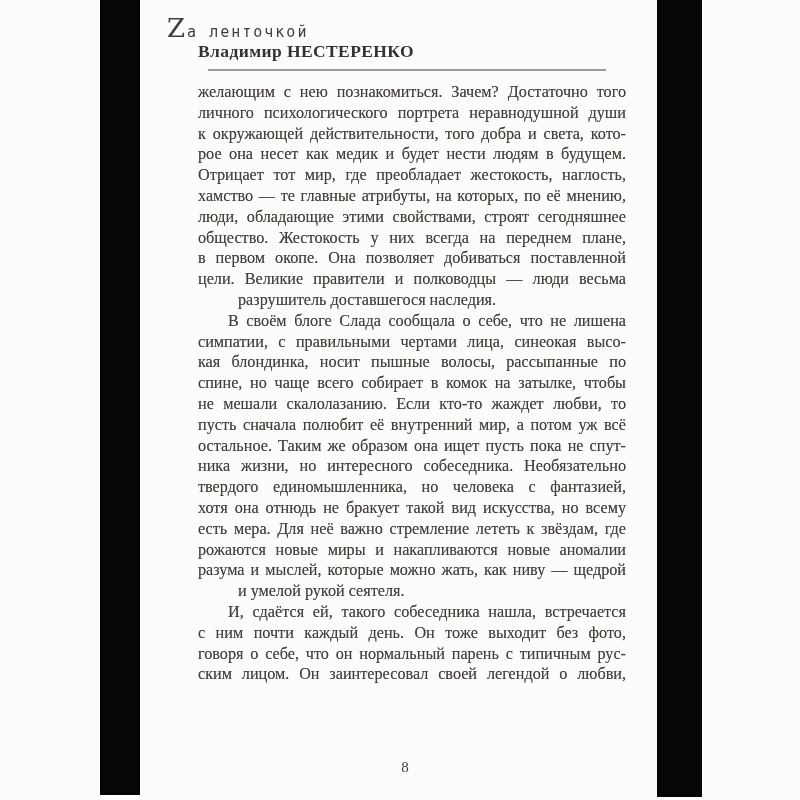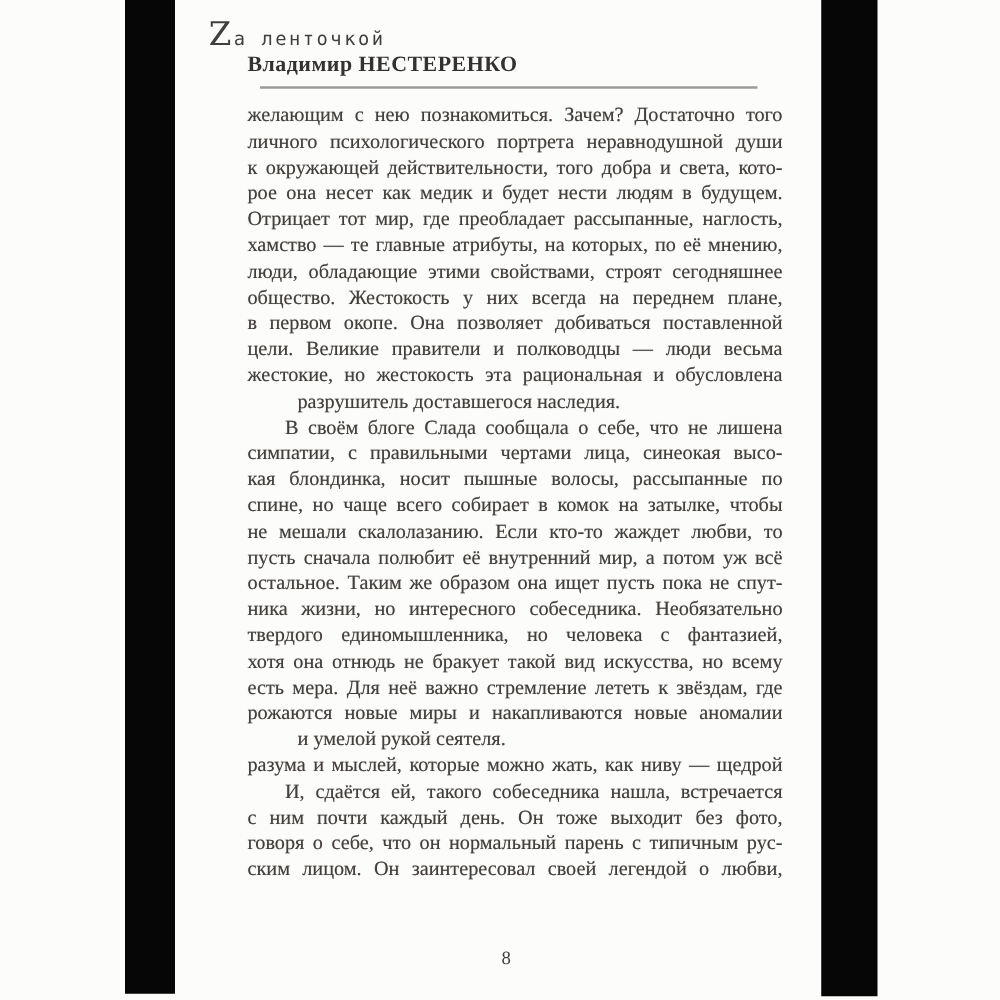--- a/index.html
+++ b/index.html
@@ -88,44 +88,43 @@
 <div class="author-line">Владимир НЕСТЕРЕНКО</div>
 
 <div class="header-rule"></div>
 
 <div class="body-text">
     <div class="paragraph">
       <div class="line">желающим с нею познакомиться. Зачем? Достаточно того</div>
       <div class="line">личного психологического портрета неравнодушной души</div>
       <div class="line">к окружающей действительности, того добра и света, кото-</div>
       <div class="line">рое она несет как медик и будет нести людям в будущем.</div>
-      <div class="line">Отрицает тот мир, где преобладает рассыпанные, наглость,</div>
+      <div class="line">Отрицает тот мир, где преобладает жестокость, наглость,</div>
       <div class="line">хамство — те главные атрибуты, на которых, по её мнению,</div>
       <div class="line">люди, обладающие этими свойствами, строят сегодняшнее</div>
       <div class="line">общество. Жестокость у них всегда на переднем плане,</div>
       <div class="line">в первом окопе. Она позволяет добиваться поставленной</div>
       <div class="line">цели. Великие правители и полководцы — люди весьма</div>
-      <div class="line">жестокие, но жестокость эта рациональная и обусловлена</div>
       <div class="line last">разрушитель доставшегося наследия.</div>
     </div>
     <div class="paragraph">
       <div class="line indent">В своём блоге Слада сообщала о себе, что не лишена</div>
       <div class="line">симпатии, с правильными чертами лица, синеокая высо-</div>
       <div class="line">кая блондинка, носит пышные волосы, рассыпанные по</div>
       <div class="line">спине, но чаще всего собирает в комок на затылке, чтобы</div>
       <div class="line">не мешали скалолазанию. Если кто-то жаждет любви, то</div>
       <div class="line">пусть сначала полюбит её внутренний мир, а потом уж всё</div>
       <div class="line">остальное. Таким же образом она ищет пусть пока не спут-</div>
       <div class="line">ника жизни, но интересного собеседника. Необязательно</div>
       <div class="line">твердого единомышленника, но человека с фантазией,</div>
       <div class="line">хотя она отнюдь не бракует такой вид искусства, но всему</div>
       <div class="line">есть мера. Для неё важно стремление лететь к звёздам, где</div>
       <div class="line">рожаются новые миры и накапливаются новые аномалии</div>
+      <div class="line">разума и мыслей, которые можно жать, как ниву — щедрой</div>
       <div class="line last">и умелой рукой сеятеля.</div>
-      <div class="line">разума и мыслей, которые можно жать, как ниву — щедрой</div>
     </div>
     <div class="paragraph">
       <div class="line indent">И, сдаётся ей, такого собеседника нашла, встречается</div>
       <div class="line">с ним почти каждый день. Он тоже выходит без фото,</div>
       <div class="line">говоря о себе, что он нормальный парень с типичным рус-</div>
       <div class="line">ским лицом. Он заинтересовал своей легендой о любви,</div>
     </div>
   </div>
 
 <div class="page-number">8</div>

